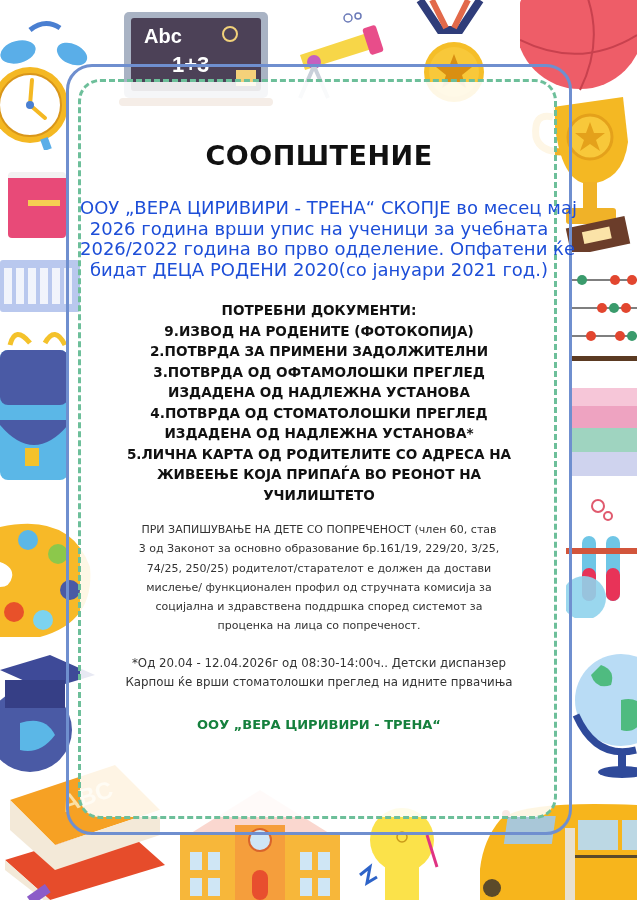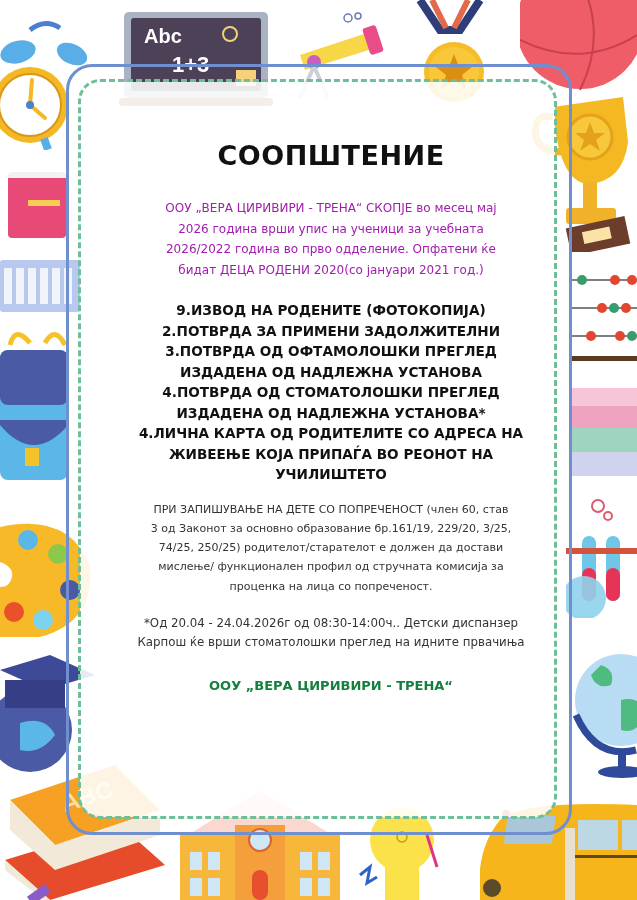--- a/index.html
+++ b/index.html
@@ -13,23 +13,23 @@
   }
   .frame-green {
     position: absolute; left: 78px; top: 79px; width: 479px; height: 740px;
     border: 3px dashed #6dbf9a; border-radius: 22px;
   }
   .sheet {
     position: absolute; left: 80px; top: 82px; width: 475px; height: 735px;
     background: rgba(255,255,255,0.88); border-radius: 20px;
   }
 
-  .content { position: absolute; left: 92px; top: 140px; width: 478px; text-align: center; }
+  .content { position: absolute; left: 80px; top: 140px; width: 478px; text-align: center; }
   .title { font-family: "DejaVu Sans", sans-serif; font-weight: bold; font-size: 27px; letter-spacing: 0.5px; color: #111; margin-bottom: 27px; }
-  .intro p { font-size: 12px; line-height: 20.5px; color: #a21caf; white-space: nowrap; }
+  .intro p { font-size: 18px; line-height: 20.5px; color: #1d4ed8; white-space: nowrap; }
   .docs { margin-top: 20px; }
   .docs p { font-size: 13.6px; font-weight: bold; line-height: 20.5px; color: #111; white-space: nowrap; }
   .notice { margin-top: 15px; }
   .notice p { font-size: 11px; line-height: 19.3px; color: #333; white-space: nowrap; }
   .footnote { margin-top: 18px; }
   .footnote p { font-size: 11.8px; line-height: 19.3px; color: #333; white-space: nowrap; }
   .sign { margin-top: 23px; }
   .sign p { font-size: 13px; font-weight: bold; line-height: 20.5px; color: #15803d; white-space: nowrap; }
 </style>
 </head>
@@ -216,40 +216,42 @@
   <h1 class="title">СООПШТЕНИЕ</h1>
 
   <section class="intro">
     <p>ООУ „ВЕРА ЦИРИВИРИ - ТРЕНА“ СКОПЈЕ во месец мај</p>
     <p>2026 година врши упис на ученици за учебната</p>
     <p>2026/2022 година во прво одделение. Опфатени ќе</p>
     <p>бидат ДЕЦА РОДЕНИ 2020(со јануари 2021 год.)</p>
   </section>
 
   <section class="docs">
+    <p>ПОТРЕБНИ ДОКУМЕНТИ:</p>
     <p>9.ИЗВОД НА РОДЕНИТЕ (ФОТОКОПИЈА)</p>
     <p>2.ПОТВРДА ЗА ПРИМЕНИ ЗАДОЛЖИТЕЛНИ</p>
     <p>3.ПОТВРДА ОД ОФТАМОЛОШКИ ПРЕГЛЕД</p>
     <p>ИЗДАДЕНА ОД НАДЛЕЖНА УСТАНОВА</p>
     <p>4.ПОТВРДА ОД СТОМАТОЛОШКИ ПРЕГЛЕД</p>
     <p>ИЗДАДЕНА ОД НАДЛЕЖНА УСТАНОВА*</p>
-    <p>4.ЛИЧНА КАРТА ОД РОДИТЕЛИТЕ СО АДРЕСА НА</p>
+    <p>5.ЛИЧНА КАРТА ОД РОДИТЕЛИТЕ СО АДРЕСА НА</p>
     <p>ЖИВЕЕЊЕ КОЈА ПРИПАЃА ВО РЕОНОТ НА</p>
     <p>УЧИЛИШТЕТО</p>
   </section>
 
   <section class="notice">
     <p>ПРИ ЗАПИШУВАЊЕ НА ДЕТЕ СО ПОПРЕЧЕНОСТ (член 60, став</p>
     <p>3 од Законот за основно образование бр.161/19, 229/20, 3/25,</p>
     <p>74/25, 250/25) родителот/старателот е должен да достави</p>
     <p>мислење/ функционален профил од стручната комисија за</p>
+    <p>социјална и здравствена поддршка според системот за</p>
     <p>проценка на лица со попреченост.</p>
   </section>
 
   <section class="footnote">
-    <p>*Од 20.04 - 24.04.2026г од 08:30-14:00ч.. Детски диспанзер</p>
+    <p>*Од 20.04 - 12.04.2026г од 08:30-14:00ч.. Детски диспанзер</p>
     <p>Карпош ќе врши стоматолошки преглед на идните првачиња</p>
   </section>
 
   <section class="sign">
     <p>ООУ „ВЕРА ЦИРИВИРИ - ТРЕНА“</p>
   </section>
 </main>
 
 </body></html>

